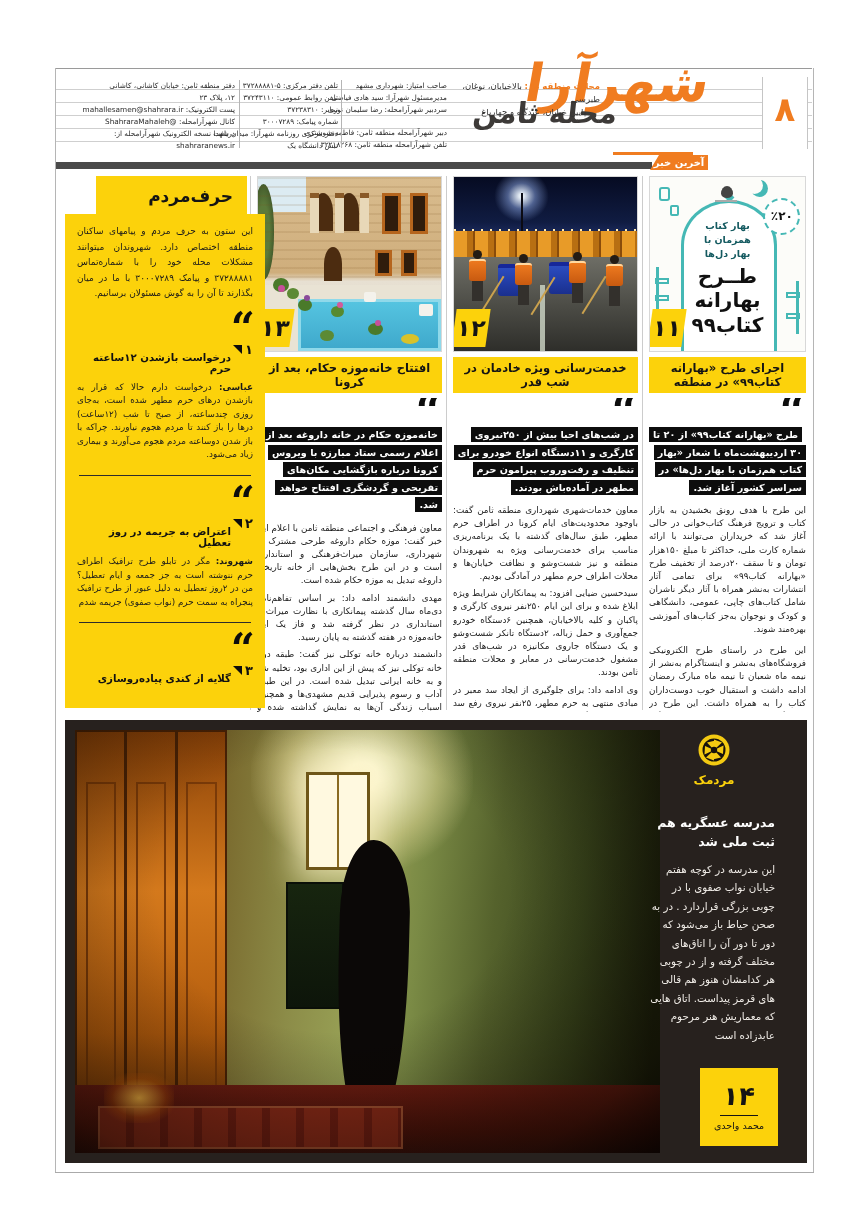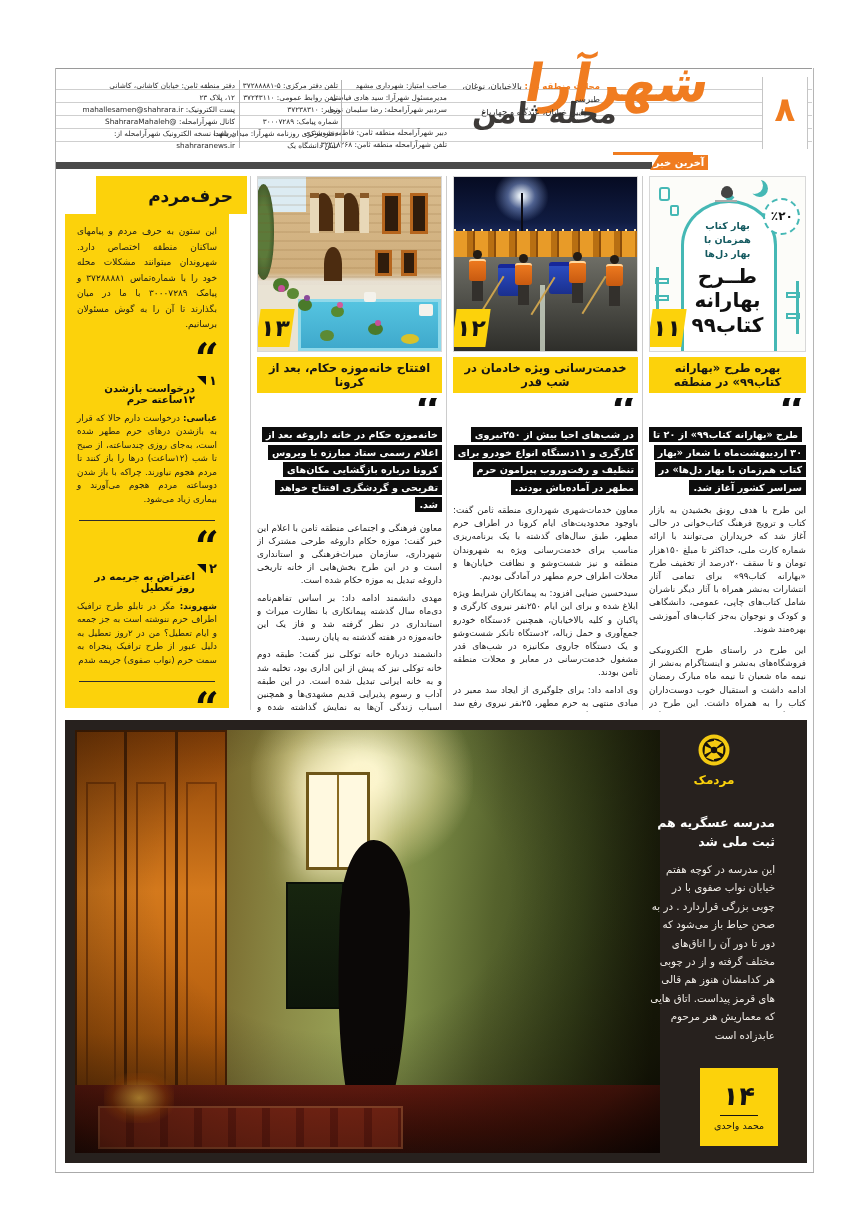--- a/index.html
+++ b/index.html
@@ -108,21 +108,21 @@
   .h-win { position:absolute; background:#2f1c0c; border:3px solid #b5651d; }
   .h-pave { position:absolute; left:0; top:62%; width:100%; height:38%; background:#e9e3d4; }
   .h-pool { position:absolute; left:22%; top:70%; width:78%; height:30%;
     background:linear-gradient(#55c4e0, #3fa9cc); border:3px solid #8fd9ea; }
   .h-pot { position:absolute; background:#f4f2ec; border-radius:2px; }
   .dot { position:absolute; border-radius:50%; }
 
   
   .pt-head { left:96px; top:176px; width:151px; height:38px; background:#fcd20b;
     font-size:17px; font-weight:bold; color:#141414; line-height:40px; padding-right:14px; }
-  .pt-main { left:65px; top:214px; width:164px; height:494px; background:#fcd20b;
+  .pt-main { left:65px; top:214px; width:200px; height:494px; background:#fcd20b;
     padding:10px 12px 0; overflow:hidden; }
   .pt-intro { font-size:9px; line-height:15.5px; text-align:justify; color:#191919; font-weight:500; }
   .pt-q { position:relative; height:40px; margin-top:10px; }
   .pt-q .qmark { right:-2px; top:-4px; font-size:42px; }
   .pt-num { position:absolute; right:0; top:30px; font-size:13px; font-weight:bold; color:#111; }
   .pt-tri { position:absolute; right:11px; top:33px; width:0; height:0;
     border-top:9px solid #0d0d0d; border-left:9px solid transparent; }
   .pt-title { font-size:10.2px; font-weight:bold; text-align:right; padding-right:22px; color:#111; }
   .pt-text { font-size:8.8px; line-height:13.6px; text-align:justify; margin-top:7px; color:#1a1a1a; }
   .pt-sep { height:1px; background:#2c2c2c; margin:13px 2px 2px; }
@@ -247,21 +247,21 @@
     <div class="p-doodle" style="right:3%; top:66%; width:14px; height:6px;"></div>
     <div class="p-doodle" style="right:3%; top:78%; width:14px; height:6px;"></div>
     <div class="p-small" style="top:24%;">بهار کتاب</div>
     <div class="p-small" style="top:32%;">همزمان با</div>
     <div class="p-small" style="top:40%;">بهار دل‌ها</div>
     <div class="p-big" style="top:50%;">طــرح</div>
     <div class="p-big" style="top:64%;">بهارانه</div>
     <div class="p-big" style="top:78%;">کتاب۹۹</div>
     <div class="num-badge">۱۱</div>
   </div>
-  <div class="abs hbar" style="left:649px; width:157px;">بهره طرح «بهارانه کتاب۹۹» در منطقه</div>
+  <div class="abs hbar" style="left:649px; width:157px;">اجرای طرح «بهارانه کتاب۹۹» در منطقه</div>
   <div class="abs article" style="left:649px; width:157px;">
     <div class="qrow">
         <span class="qmark">“</span>
       </div>
     <div class="lead"><span class="hl">طرح «بهارانه کتاب۹۹» از ۲۰ تا ۳۰ اردیبهشت‌ماه با شعار «بهار کتاب هم‌زمان با بهار دل‌ها» در سراسر کشور آغاز شد.</span></div>
     <div class="body-p"><span>این طرح با هدف رونق بخشیدن به بازار کتاب و ترویج فرهنگ کتاب‌خوانی در حالی آغاز شد که خریداران می‌توانند با ارائه شماره کارت ملی، حداکثر تا مبلغ ۱۵۰هزار تومان و تا سقف ۲۰درصد از تخفیف طرح «بهارانه کتاب۹۹» برای تمامی آثار انتشارات به‌نشر همراه با آثار دیگر ناشران شامل کتاب‌های چاپی، عمومی، دانشگاهی و کودک و نوجوان به‌جز کتاب‌های آموزشی بهره‌مند شوند.</span></div>
     <div class="body-p"><span>این طرح در راستای طرح الکترونیکی فروشگاه‌های به‌نشر و اینستاگرام به‌نشر از نیمه ماه شعبان تا نیمه ماه مبارک رمضان ادامه داشت و استقبال خوب دوست‌داران کتاب را به همراه داشت. این طرح در فروشگاه‌های کتاب و محصولات فرهنگی انتشارات به‌نشر در منطقه شامل شماره۱ (مرکزی)، فروشگاه شماره۶ (نواب)، فروشگاه شماره۱۰ (طبرسی)، فروشگاه شماره۱۱ (چهارراه شهدا) و فروشگاه شماره۱۶ (باب‌القبله) در جوار حرم مطهر رضوی از ۲۰ اردیبهشت آغاز به کار کرده است.</span> </div>
   </div>
 
   <div class="abs story-img night" style="left:453px; width:185px;">

